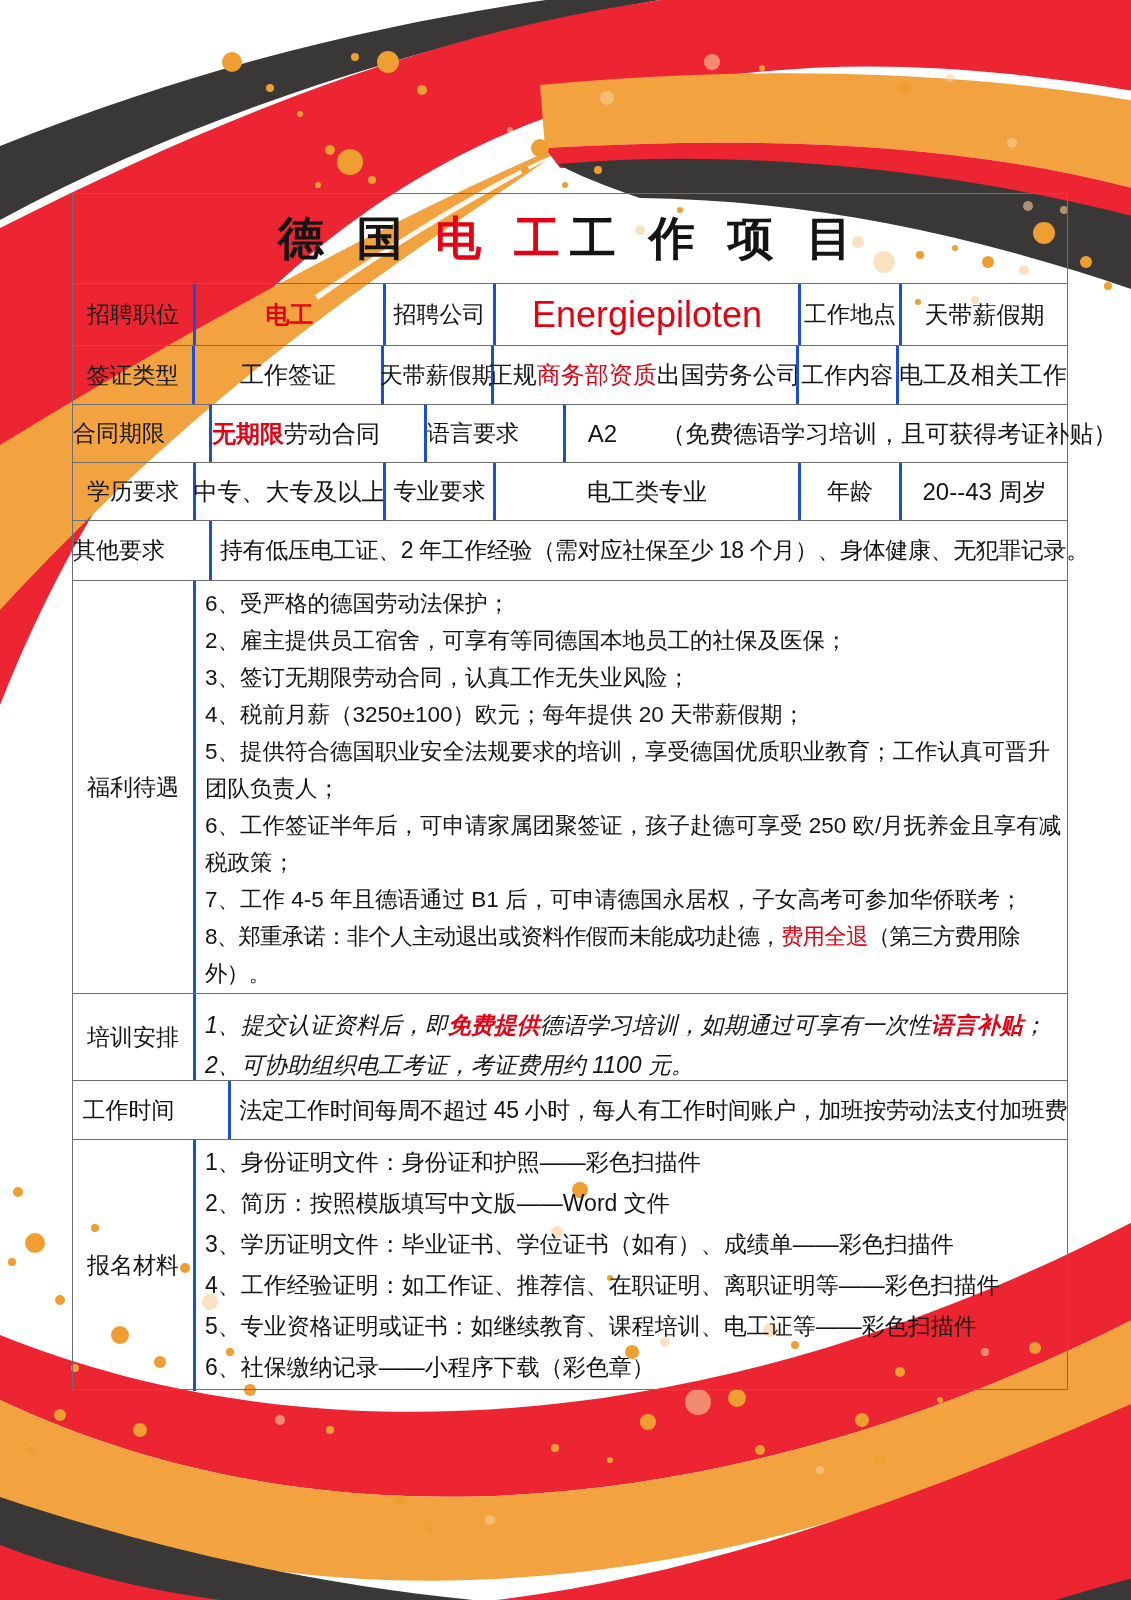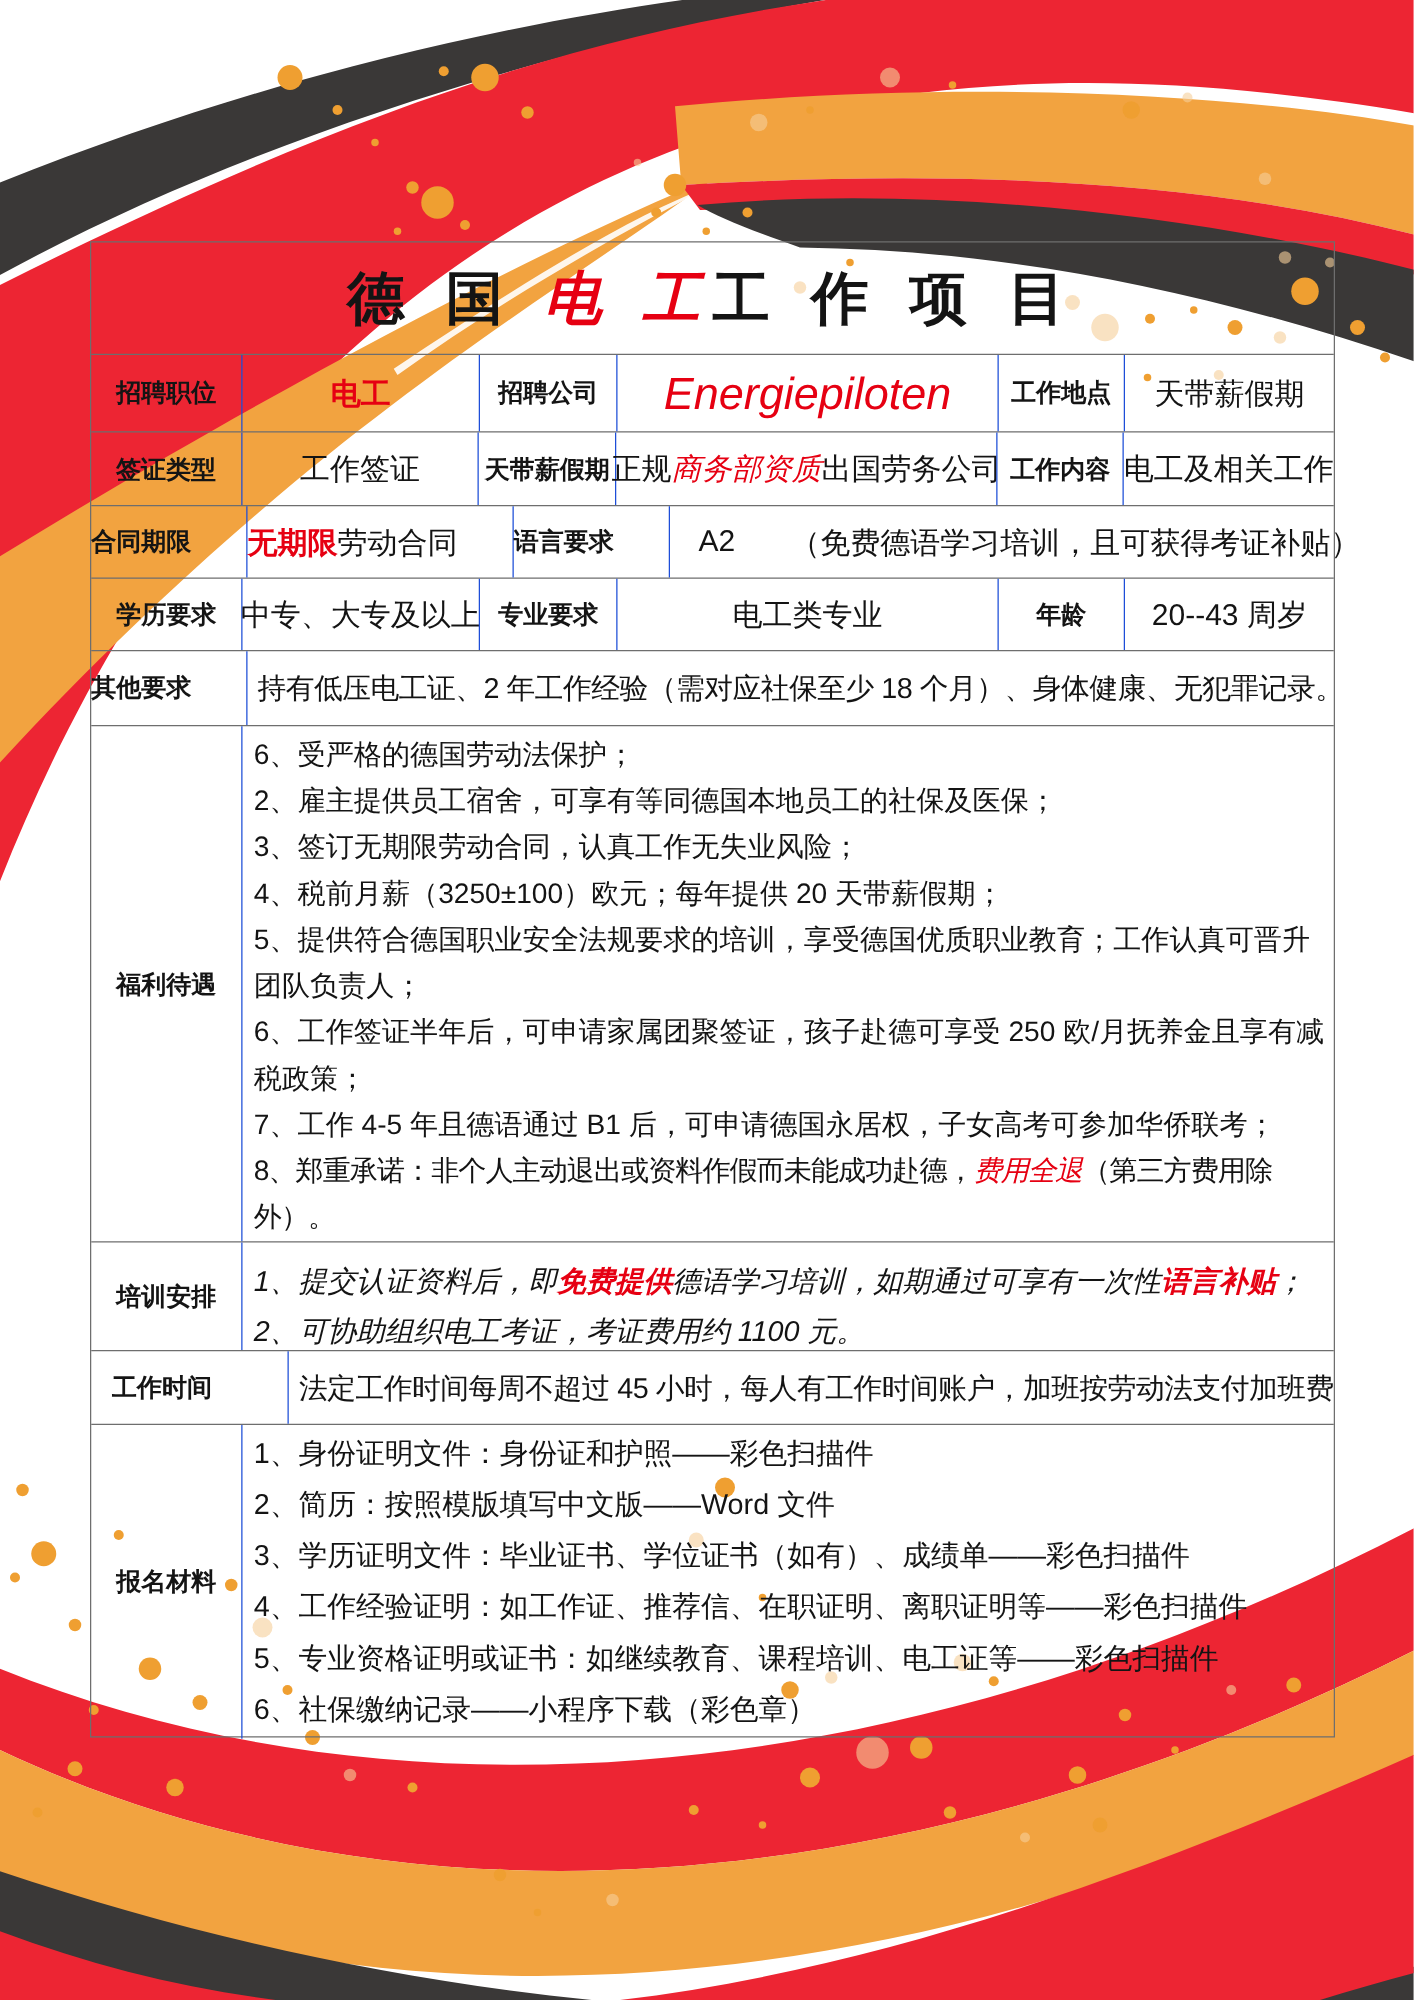--- a/index.html
+++ b/index.html
@@ -9,30 +9,30 @@
   }
   .deco{position:absolute;left:0;top:0;width:1131px;height:1600px;pointer-events:none;}
   
   .board{
     position:absolute;left:72px;top:193px;width:996px;height:1197px;
     border:1px solid #6e6e6e;box-sizing:border-box;background:transparent;
   }
   .row{display:flex;box-sizing:border-box;border-bottom:1px solid #6e6e6e;}
   .row:last-child{border-bottom:none;}
   .cell{box-sizing:border-box;display:flex;align-items:center;justify-content:center;overflow:visible;}
-  .cell + .cell{border-left:1px solid #1d4ed8;}
-  .lab{font-weight:700;font-size:20px;white-space:nowrap;}
+  .cell + .cell{border-left:3px solid #1d4ed8;}
+  .lab{font-weight:400;font-size:23px;white-space:nowrap;}
   .val{font-size:24px;white-space:nowrap;}
   .left{justify-content:flex-start;}
   .titleRow{height:90px;align-items:center;justify-content:center;display:flex;}
   .titleTxt{font-size:46px;font-weight:800;letter-spacing:10px;white-space:nowrap;}
   .c1{width:120px;} .c2{width:190px;} .c3{width:110px;} .c4{width:305px;} .c5{width:101px;} .c6{flex:1;}
   .span46{width:576px;flex:none;}
   .spanRest{flex:1;}
-  .red{color:#e60012;font-style:italic;}
+  .red{color:#e60012;}
   .redb{color:#e60012;font-weight:700;}
   .list{display:block;padding:6px 2px 4px 9px;font-size:22.5px;line-height:37px;text-align:left;}
   .list p{margin:0;}
   .tight{letter-spacing:-0.8px;}
   .mat{line-height:41px;font-size:23px;padding-top:3px;}
   .train{line-height:40px;font-size:23px;padding-top:20px;font-style:italic;}
   .small{font-size:23px;letter-spacing:-0.4px;margin-left:44px;}
   .gap{display:inline-block;width:44px;}
   .en{font-size:36px;}
 </style>

